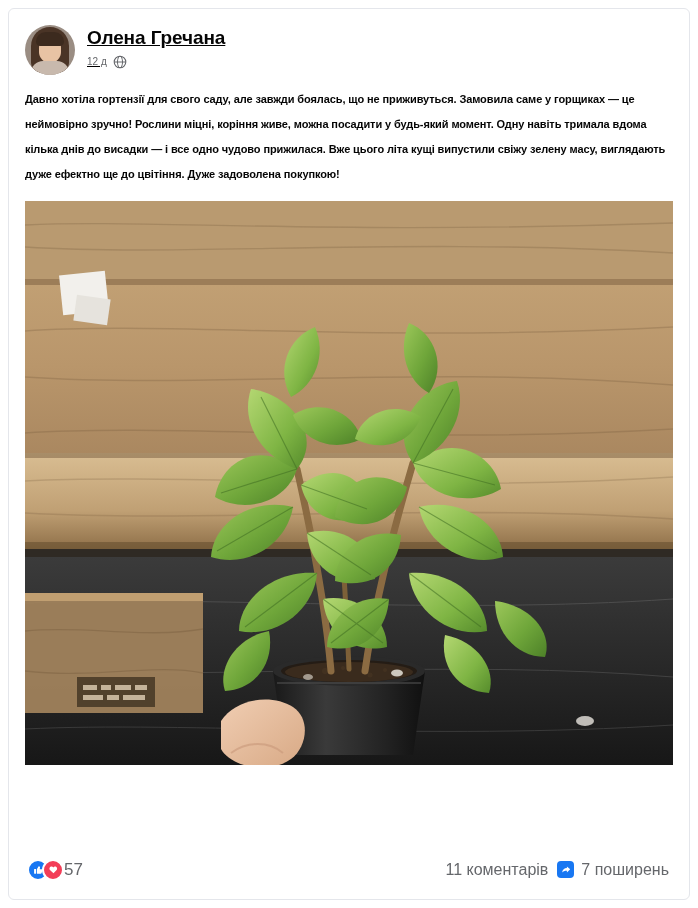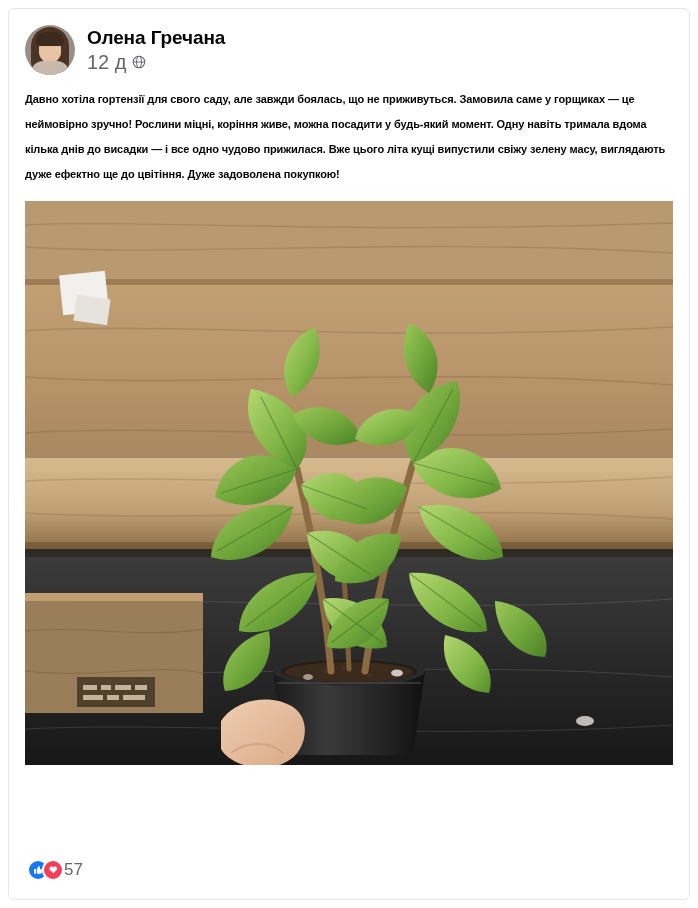--- a/index.html
+++ b/index.html
@@ -24,20 +24,21 @@
     background: #ffffff;
     border: 1px solid #e4e6eb;
     border-radius: 6px;
     overflow: hidden;
   }
   
   .post-header {
     display: flex;
     align-items: flex-start;
     padding: 16px 16px 0 16px;
+    text-decoration: underline;
   }
   .avatar {
     width: 50px;
     height: 50px;
     border-radius: 50%;
     overflow: hidden;
     flex: 0 0 50px;
     background: #9a8d83;
     position: relative;
   }
@@ -69,21 +70,21 @@
     color: #050505;
     line-height: 22px;
     letter-spacing: -0.1px;
   }
   .meta-row {
     display: flex;
     align-items: center;
     margin-top: 5px;
   }
   .timestamp {
-    font-size: 20px;
+    font-size: 10px;
     color: #65676b;
     line-height: 16px;
   }
   .globe-icon {
     margin-left: 6px;
     width: 14px;
     height: 14px;
     display: inline-block;
   }
   
@@ -362,16 +363,25 @@
             </svg>
           </span>
           <span class="reaction love">
             <svg viewBox="0 0 16 16" width="11" height="11" aria-hidden="true">
               <path d="M8 13.6L3.2 9.1C1.6 7.6 1.8 5.1 3.6 4c1.5-.9 3.3-.4 4.1 1 .8-1.4 2.6-1.9 4.1-1 1.8 1.1 2 3.6.4 5.1L8 13.6z" fill="#fff"></path>
             </svg>
           </span>
         </div>
         <span class="reaction-count">57</span>
       </div>
+      <div class="footer-right">
+        <span class="comments-count">11 коментарів</span>
+        <span class="share-icon">
+          <svg viewBox="0 0 16 16" width="12" height="12" aria-hidden="true">
+            <path d="M9.2 3.2v2.2C5.6 5.6 3.4 7.6 2.8 11.4c1.4-1.7 3.2-2.5 6.4-2.5v2.3L13.6 7 9.2 3.2z" fill="#fff"></path>
+          </svg>
+        </span>
+        <span class="shares-count">7 поширень</span>
+      </div>
     </div>
 
   </div>
 </div>
 
 </body></html>

